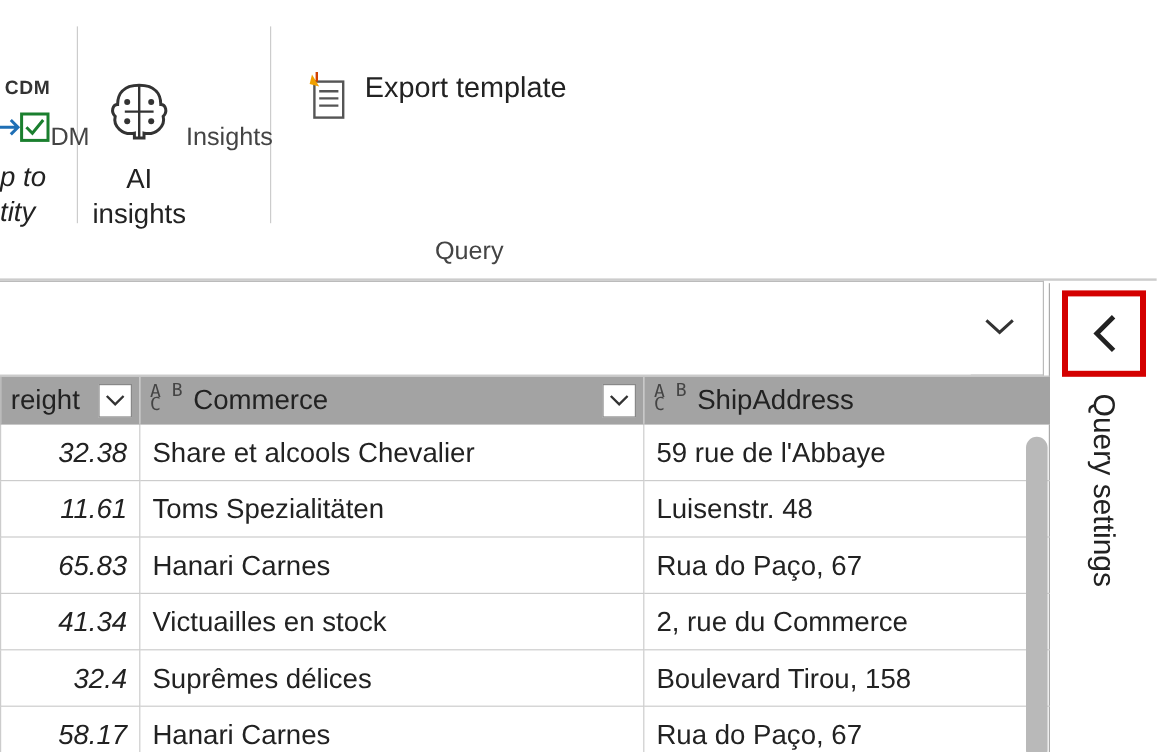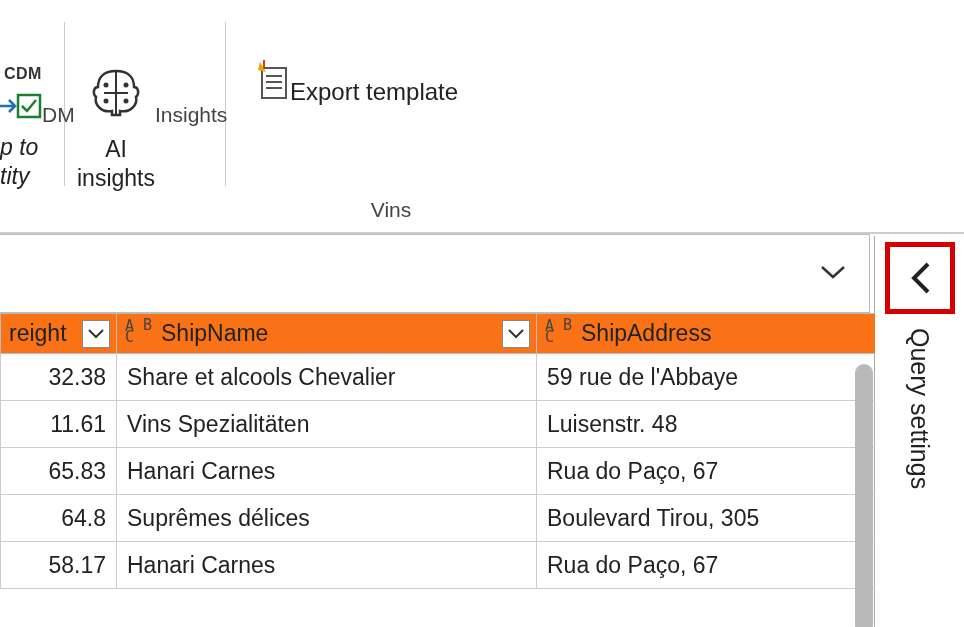--- a/index.html
+++ b/index.html
@@ -59,21 +59,22 @@
     gap: 8px;
     cursor: pointer;
   }
   .ribbon-btn-large .txt {
     font-size: 23px;
     text-align: center;
     line-height: 1.25;
   }
   .ribbon-btn-small {
     display: flex;
-    align-items: flex-end;
+    align-items: flex-start;
+    gap: 14px;
     cursor: pointer;
     padding-left: 18px;
     padding-top: 30px;
   }
   .ribbon-btn-small .txt {
     font-size: 24px;
   }
 
   
   .cdm-body { align-items: flex-start; padding-top: 20px; padding-left:0;}
@@ -152,21 +153,21 @@
     bottom: 0;
     overflow: hidden;
     border-top: 1px solid #bbb;
   }
   table {
     border-collapse: collapse;
     width: 100%;
     table-layout: fixed;
   }
   th {
-    background: #f97316;
+    background: #a3a3a3;
     font-weight: 400;
     text-align: left;
     font-size: 23px;
     padding: 6px 8px;
     border: 1px solid #bbb;
     border-top: none;
     position: relative;
     height: 31px;
   }
   th .hdr-inner { display: flex; align-items: center; gap: 6px; }
@@ -183,21 +184,21 @@
   }
   td {
     border: 1px solid #ccc;
     border-top: none;
     padding: 8px 10px;
     font-size: 23px;
     height: 47px;
     white-space: nowrap;
     overflow: hidden;
   }
-  td.num { text-align: right; padding-right: 10px; }
+  td.num { text-align: right; font-style: italic; padding-right: 10px; }
   .scroll-thumb {
     position: absolute;
     right: 2px;
     top: 50px;
     width: 18px;
     height: 270px;
     background: #b9b9b9;
     border-radius: 9px;
   }
   col.c-freight{ width: 116px;}
@@ -266,21 +267,21 @@
             <line x1="10" y1="16" x2="26" y2="16" stroke="#555" stroke-width="2"></line>
             <line x1="10" y1="22" x2="26" y2="22" stroke="#555" stroke-width="2"></line>
             <line x1="10" y1="28" x2="26" y2="28" stroke="#555" stroke-width="2"></line>
             <path d="M4 2 L10 12 L2 10 Z" fill="#f0a000"></path>
             <path d="M8 0 L8 8" stroke="#d04000" stroke-width="2"></path>
           </svg>
         </span>
         <span class="txt">Export template</span>
       </div>
     </div>
-    <div class="ribbon-label" style="text-align:center">Vins</div>
+    <div class="ribbon-label" style="text-align:center">Query</div>
   </div>
 
   <div class="ribbon-chevron">
     <svg width="30" height="20" viewBox="0 0 30 20">
         <path d="M3 16 L15 4 L27 16" fill="none" stroke="#000" stroke-width="4"></path>
       </svg>
   </div>
 </div>
 
 <div class="formula-bar">
@@ -316,21 +317,21 @@
             </div>
           <span class="filter-dd">
             <svg width="16" height="10" viewBox="0 0 16 10">
                 <path d="M1 1 L8 8 L15 1" fill="none" stroke="#333" stroke-width="2"></path>
               </svg>
           </span>
         </th>
         <th>
           <div class="hdr-inner">
             <span class="abc-wrap"><span class="abc-icon"></span><span class="abc-b">B</span></span>
-            <span>ShipName</span>
+            <span>Commerce</span>
           </div>
           <span class="filter-dd">
             <svg width="16" height="10" viewBox="0 0 16 10">
                 <path d="M1 1 L8 8 L15 1" fill="none" stroke="#333" stroke-width="2"></path>
               </svg>
           </span>
         </th>
         <th>
           <div class="hdr-inner">
             <span class="abc-wrap"><span class="abc-icon"></span><span class="abc-b">B</span></span>
@@ -340,32 +341,37 @@
       </tr>
     </thead>
     <tbody id="tbody">
         <tr>
           <td class="num">32.38</td>
           <td>Share et alcools Chevalier</td>
           <td>59 rue de l'Abbaye</td>
         </tr>
         <tr>
           <td class="num">11.61</td>
-          <td>Vins Spezialitäten</td>
+          <td>Toms Spezialitäten</td>
           <td>Luisenstr. 48</td>
         </tr>
         <tr>
           <td class="num">65.83</td>
           <td>Hanari Carnes</td>
           <td>Rua do Paço, 67</td>
         </tr>
         <tr>
-          <td class="num">64.8</td>
+          <td class="num">41.34</td>
+          <td>Victuailles en stock</td>
+          <td>2, rue du Commerce</td>
+        </tr>
+        <tr>
+          <td class="num">32.4</td>
           <td>Suprêmes délices</td>
-          <td>Boulevard Tirou, 305</td>
+          <td>Boulevard Tirou, 158</td>
         </tr>
         <tr>
           <td class="num">58.17</td>
           <td>Hanari Carnes</td>
           <td>Rua do Paço, 67</td>
         </tr>
       </tbody>
   </table>
   <div class="scroll-thumb"></div>
 </div>

